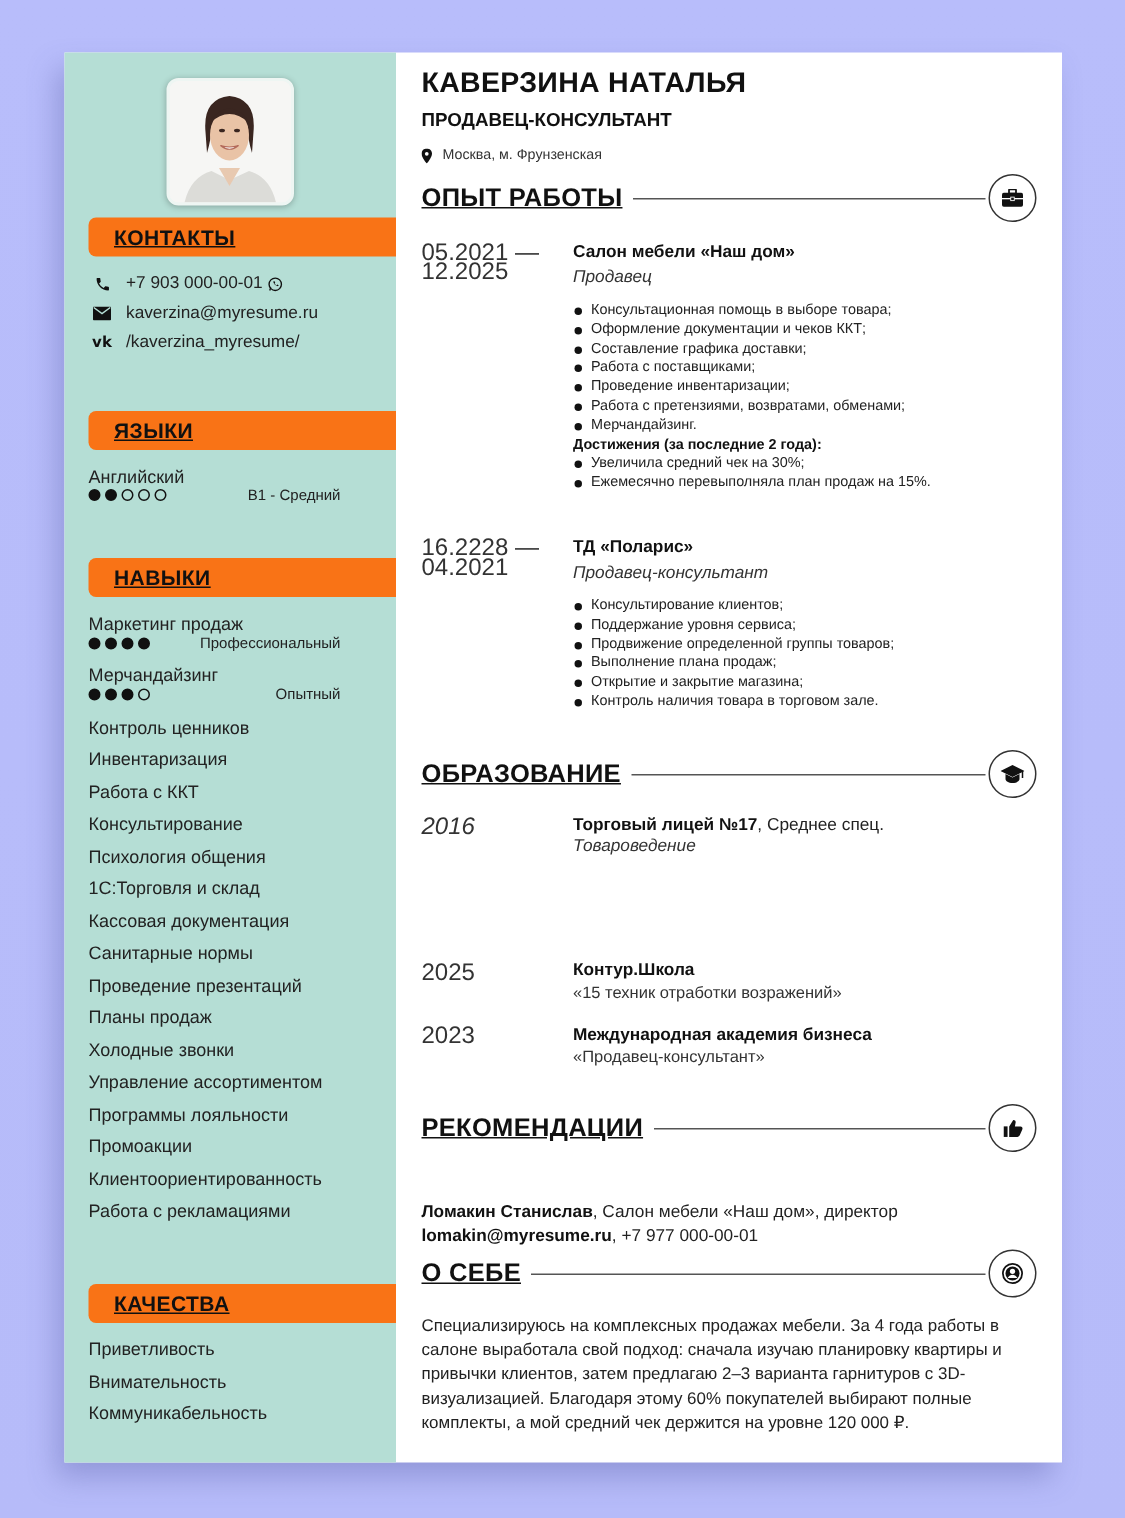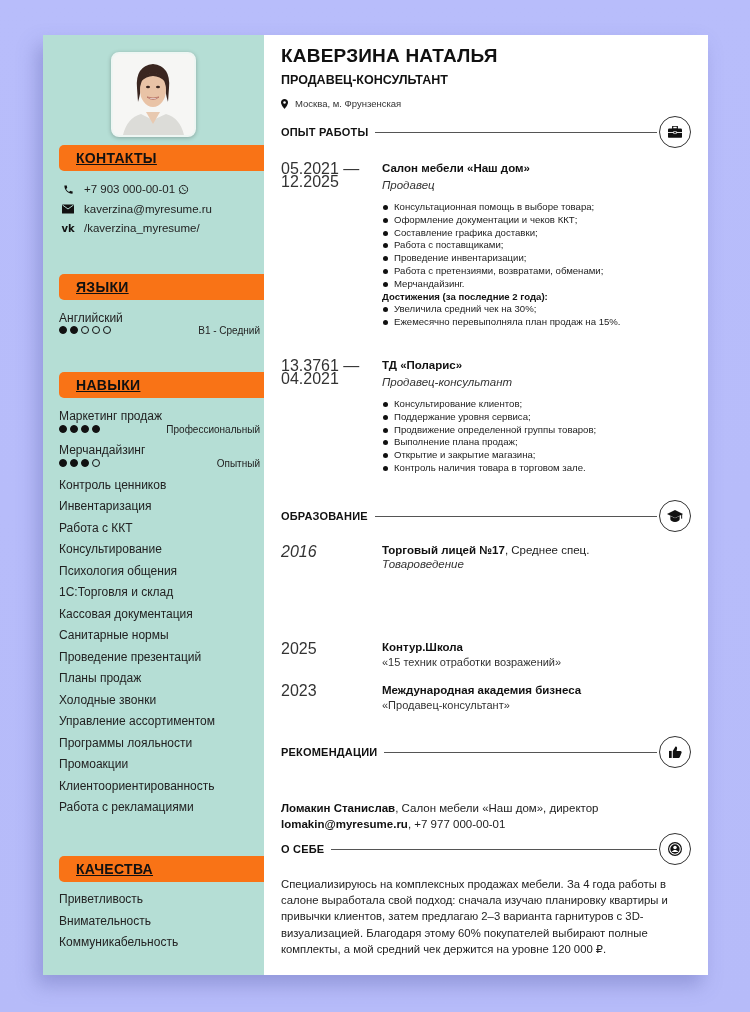--- a/index.html
+++ b/index.html
@@ -35,31 +35,31 @@
   }
   .contact-row {
     position: absolute; left: 18px; height: 18px; font-size: 11.5px; color: #222;
     display: flex; align-items: center;
   }
   .contact-row .ic { width: 14px; height: 14px; display: inline-flex; align-items: center; justify-content: center; margin-right: 9px; }
   .lang-name, .skill-name { position: absolute; left: 16px; font-size: 12px; color: #222; }
   .dots { position: absolute; left: 16px; display: flex; gap: 3px; }
   .dot { width: 8px; height: 8px; border-radius: 50%; border: 1.5px solid #111; }
   .dot.on { background: #111; }
-  .level { position: absolute; right: 4px; font-size: 10px; color: #222; text-align: left; }
+  .level { position: absolute; right: 37px; font-size: 10px; color: #222; text-align: left; }
   .skill-plain { position: absolute; left: 16px; font-size: 12px; color: #222; }
 
   .main { position: absolute; left: 221px; top: 0; width: 444px; height: 940px; }
   .name { position: absolute; left: 17px; top: 10px; font-size: 19px; font-weight: bold; letter-spacing: 0.2px; color: #111; }
   .position { position: absolute; left: 17px; top: 38px; font-size: 12.5px; font-weight: bold; color: #111; }
   .loc { position: absolute; left: 17px; top: 63px; font-size: 9.5px; color: #333; display: flex; align-items: center; }
   .loc .ic { margin-right: 7px; display: inline-flex; }
 
   .sec-head { position: absolute; left: 17px; width: 410px; height: 32px; display: flex; align-items: center; }
-  .sec-title { font-size: 11px; font-weight: bold; color: #111; white-space: nowrap; letter-spacing: 0.2px; }
+  .sec-title { font-size: 17px; font-weight: bold; color: #111; white-space: nowrap; letter-spacing: 0.2px; text-decoration: underline; }
   .sec-line { flex: 1; height: 1px; background: #555; margin: 0 2px 0 7px; }
   .sec-icon { width: 32px; height: 32px; border-radius: 50%; border: 1px solid #333; display: flex; align-items: center; justify-content: center; background: #fff; }
 
   .date { position: absolute; left: 17px; font-size: 16px; color: #333; line-height: 13px; }
   .entry { position: absolute; left: 118px; width: 310px; }
   .org { font-size: 11.5px; font-weight: bold; color: #111; }
   .role { font-size: 11.5px; font-style: italic; color: #333; margin-top: 5px; }
   .duties { list-style: none; margin-top: 10px; }
   .duties li { font-size: 9.6px; color: #222; line-height: 12.8px; position: relative; padding-left: 12px; }
   .duties li::before { content: ""; position: absolute; left: 1px; top: 4px; width: 5px; height: 5px; border-radius: 50%; background: #111; }
@@ -219,21 +219,21 @@
         <li>Мерчандайзинг.</li>
       </ul>
       <div class="ach-title">Достижения (за последние 2 года):</div>
       <ul class="duties" style="margin-top:0;">
         <li>Увеличила средний чек на 30%;</li>
         <li>Ежемесячно перевыполняла план продаж на 15%.</li>
       </ul>
     </div>
 
     <div class="date" style="top:324px;">
-      <div>13.3761 —</div>
+      <div>16.2228 —</div>
       <div>04.2021</div>
     </div>
     <div class="entry" style="top:324px;">
       <div class="org">ТД «Поларис»</div>
       <div class="role">Продавец-консультант</div>
       <ul class="duties">
         <li>Консультирование клиентов;</li>
         <li>Поддержание уровня сервиса;</li>
         <li>Продвижение определенной группы товаров;</li>
         <li>Выполнение плана продаж;</li>

